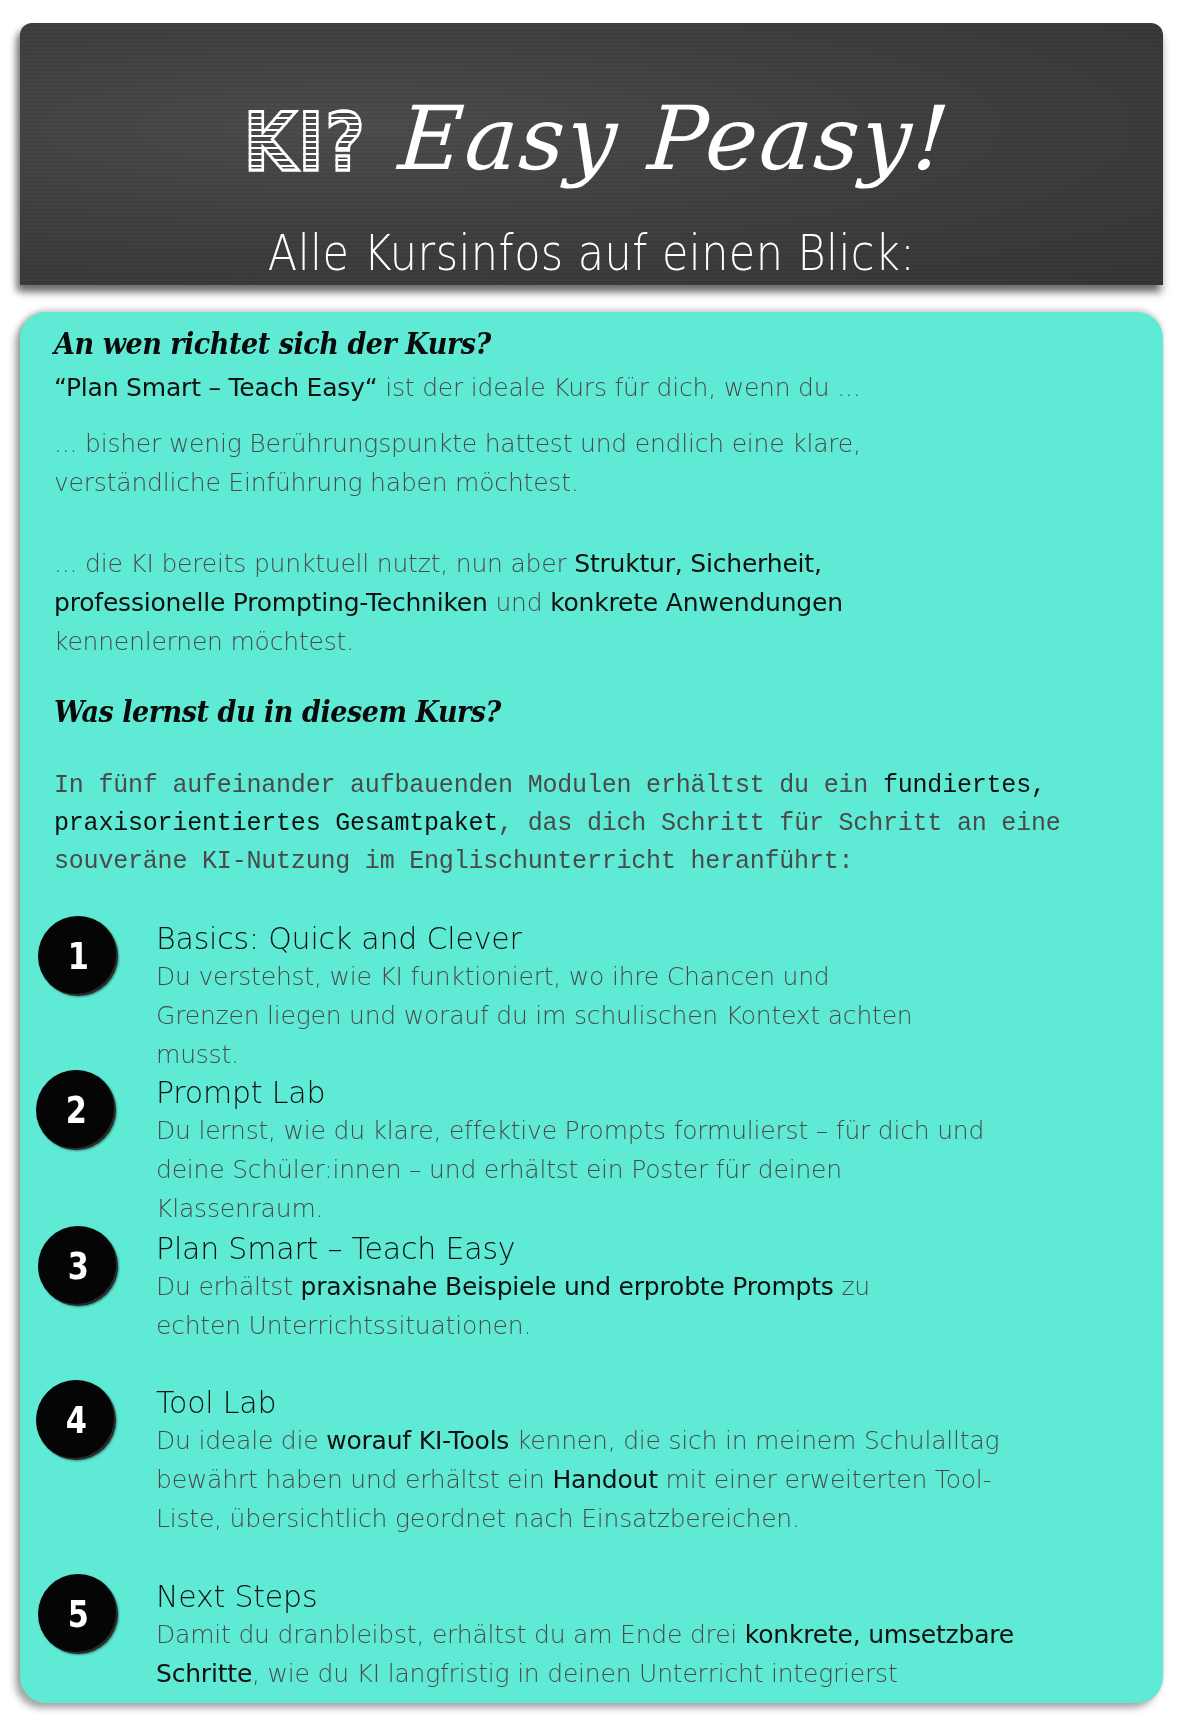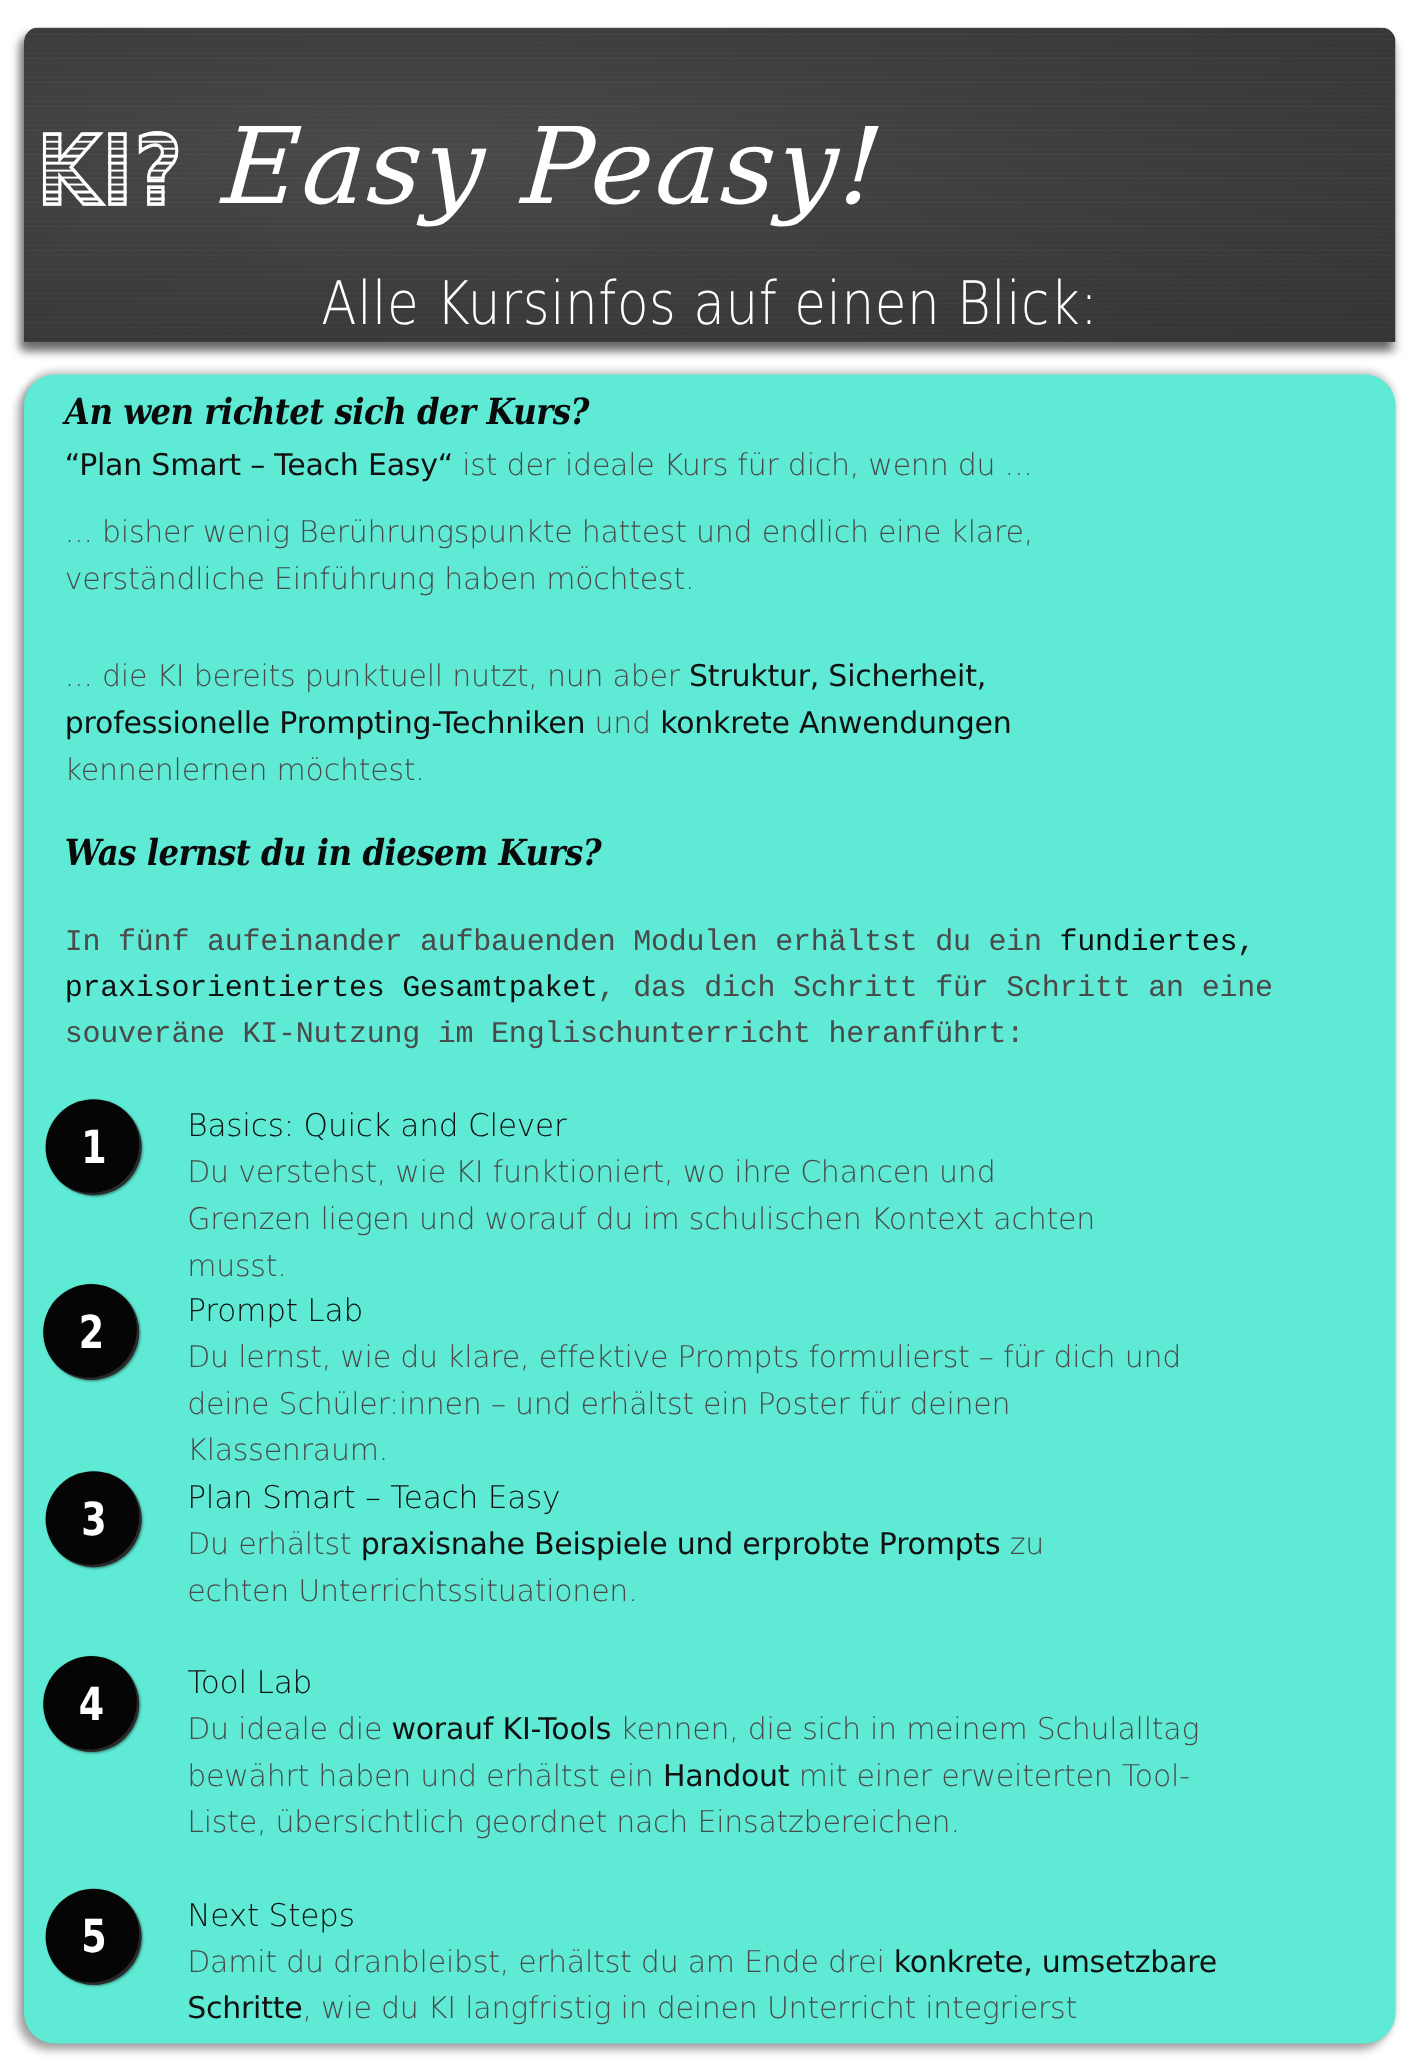--- a/index.html
+++ b/index.html
@@ -29,20 +29,21 @@
       text-align: center;
       color: #ffffff;
     }
     .header-title {
       position: absolute;
       left: 0;
       right: 0;
       top: 68px;
       height: 120px;
       display: flex;
+      justify-content: center;
       align-items: flex-start;
       gap: 22px;
     }
     .title-ki {
       font-family: "DejaVu Sans", sans-serif;
       font-weight: bold;
       font-size: 80px;
       line-height: 88px;
       color: transparent;
       -webkit-text-stroke: 3px #ffffff;
@@ -147,21 +148,21 @@
     }
     .mod-body {
       position: absolute;
       left: 118px;
       top: 5px;
       right: 0;
     }
     .mod-title {
       font-family: "DejaVu Sans", sans-serif;
       font-weight: 200;
-      font-size: 26px;
+      font-size: 30px;
       line-height: 36px;
       color: #111111;
       letter-spacing: -0.2px;
     }
     .mod-text {
       font-family: "DejaVu Sans", sans-serif;
       font-weight: 200;
       font-size: 25px;
       line-height: 39px;
       color: #4a4a4a;

